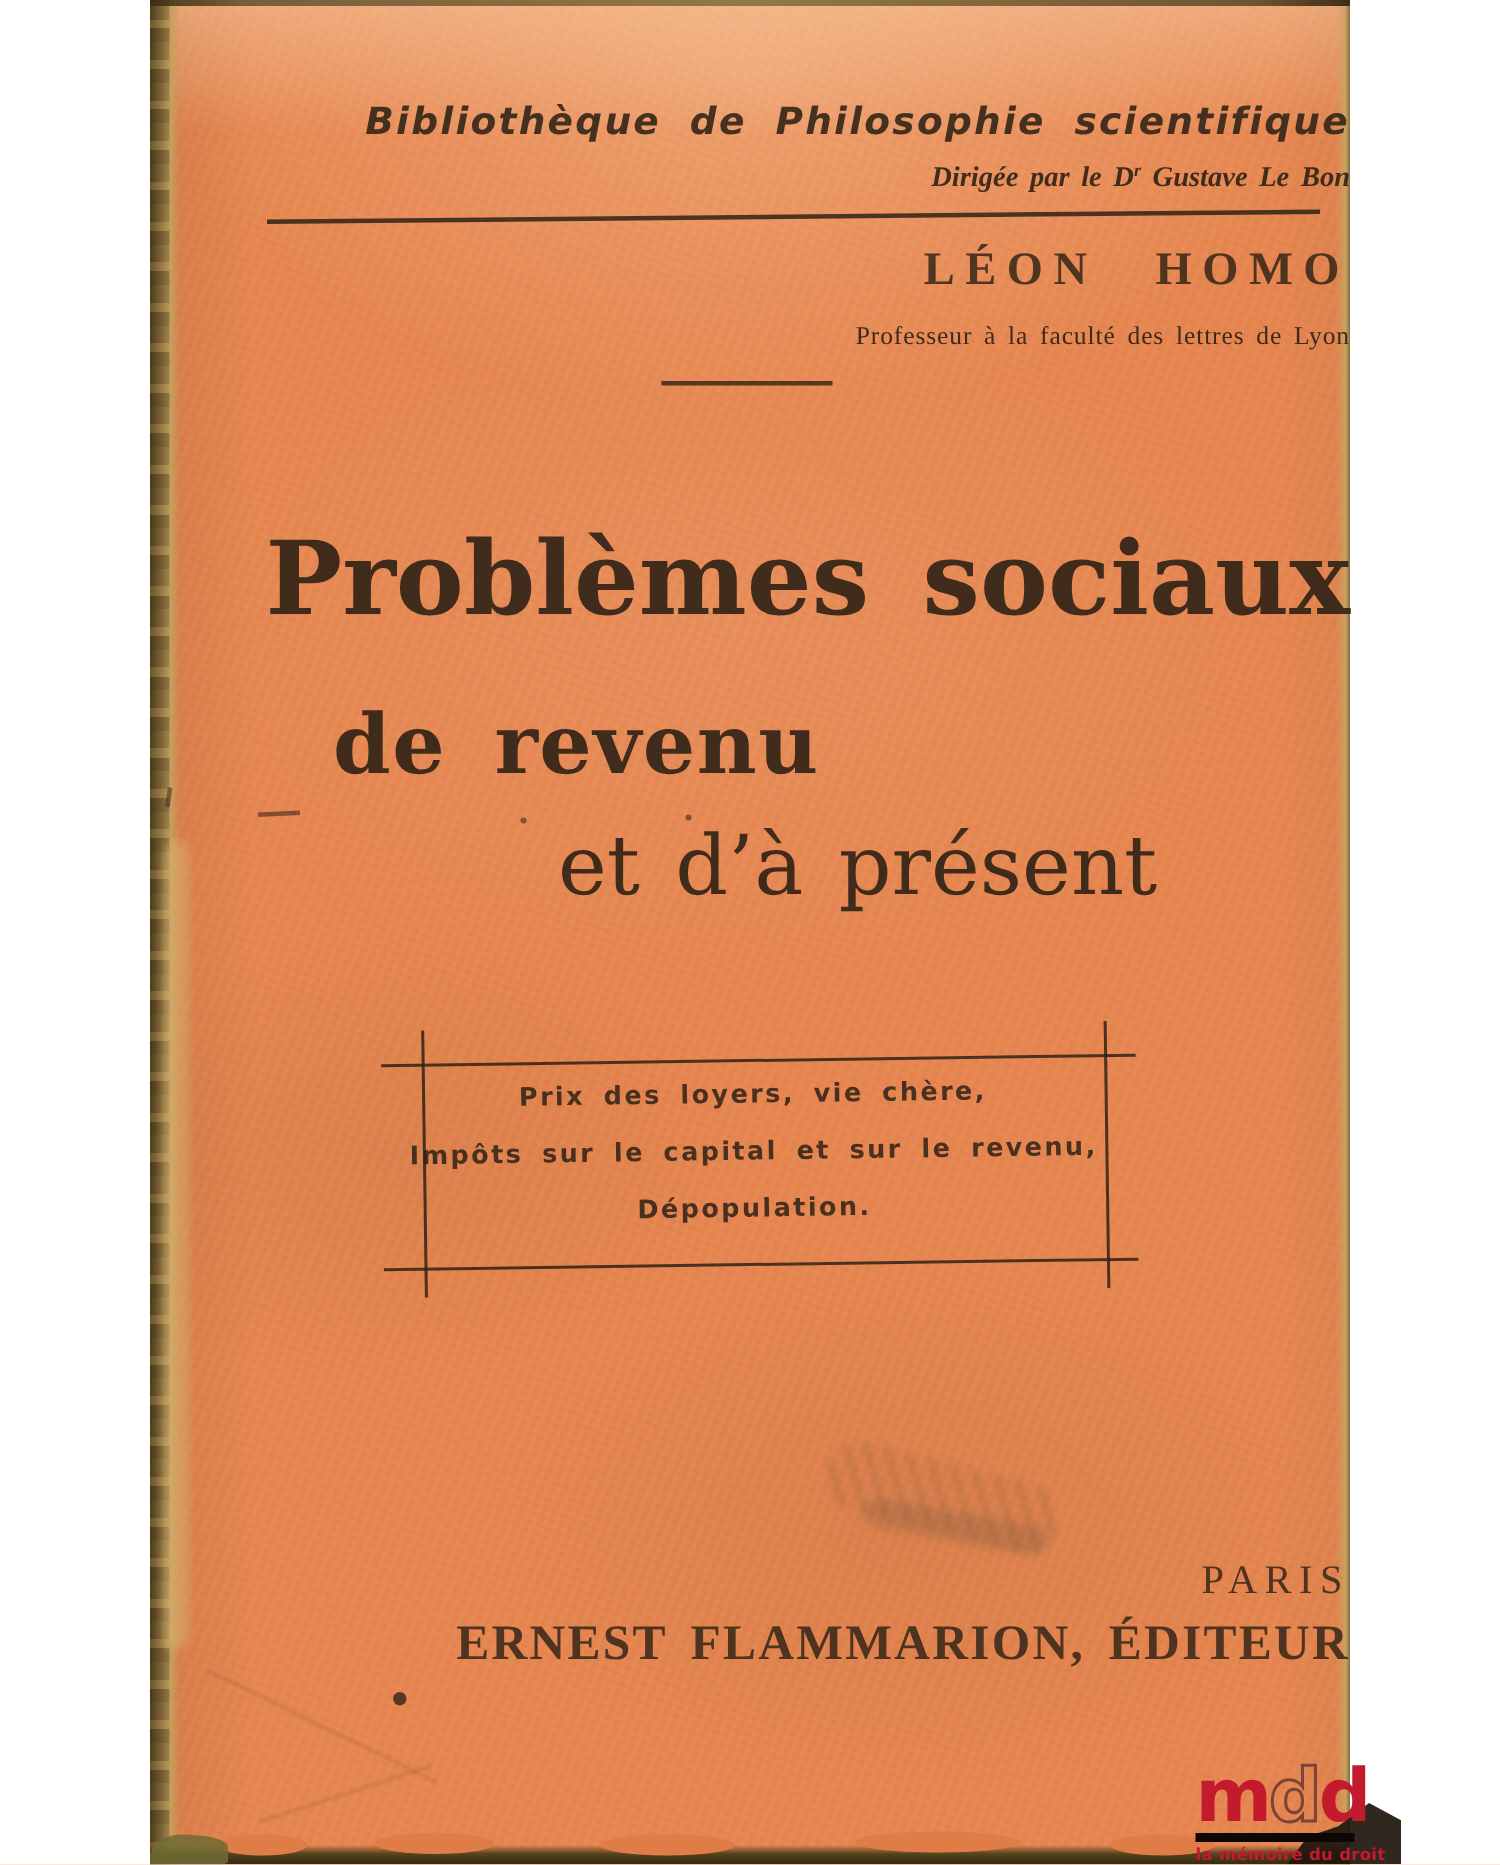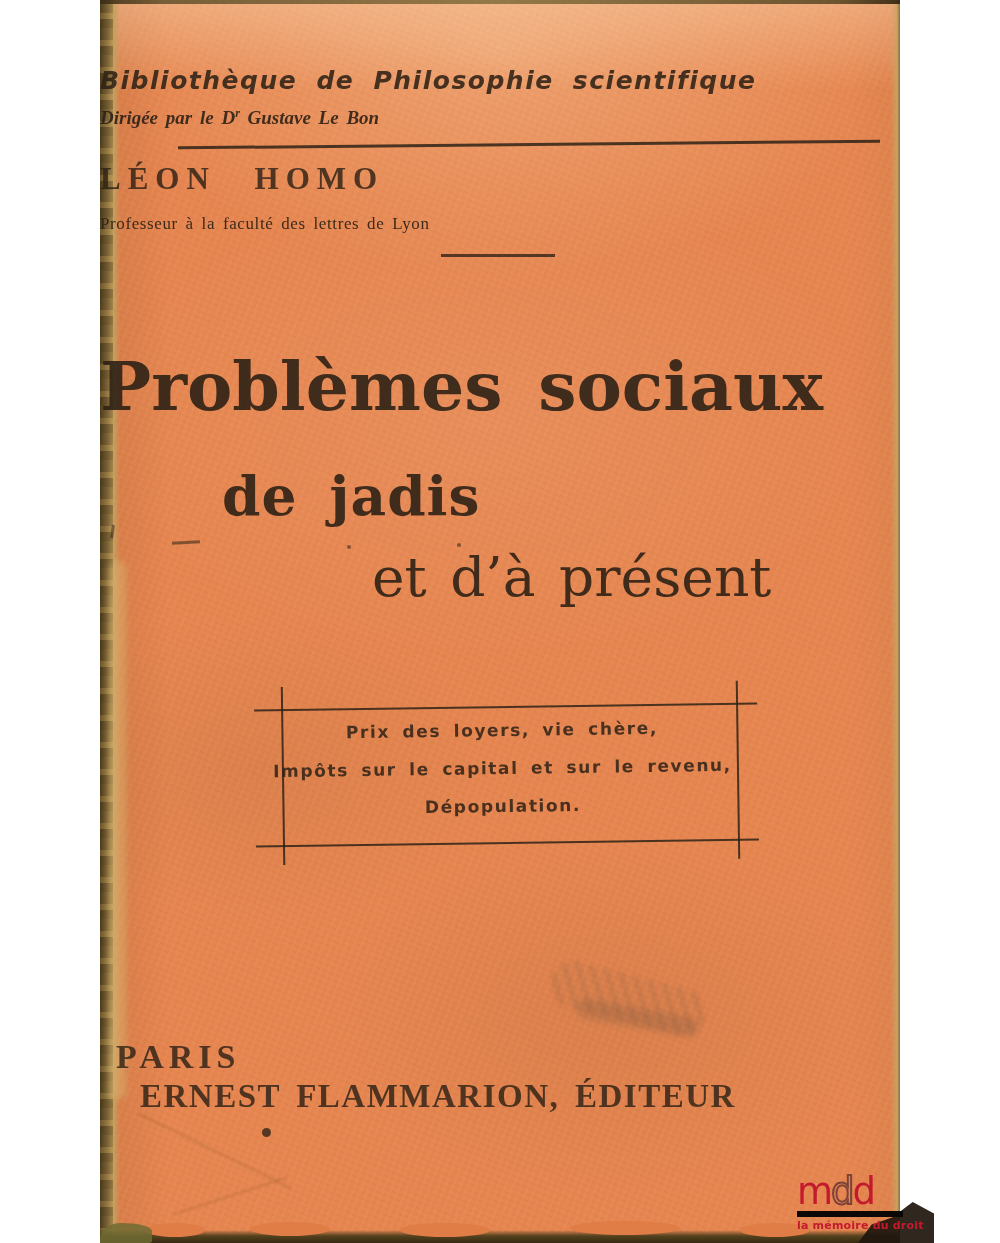--- a/index.html
+++ b/index.html
@@ -61,21 +61,21 @@
   .crease { position:absolute; background:rgba(120,70,30,.22); filter:blur(1px); z-index:1; }
   .crease.c1 { left:30px; top:1150px; width:170px; height:2px; transform:rotate(26deg); }
   .crease.c2 { left:70px; top:1195px; width:120px; height:2px; transform:rotate(-18deg); }
   .smudge1 { position:absolute; left:448px; top:975px; width:160px; height:46px; z-index:1;
     background:repeating-linear-gradient(60deg, rgba(70,62,52,.32) 0 5px, rgba(70,62,52,.04) 5px 13px);
     transform:rotate(14deg); border-radius:24px; filter:blur(2px); opacity:.45; }
   .smudge2 { position:absolute; left:475px; top:1008px; width:125px; height:20px; z-index:1;
     background:rgba(70,62,52,.16); transform:rotate(10deg); border-radius:12px; filter:blur(3px); }
 
   
-  .txt { position:absolute; left:0; width:100%; text-align:left; color:#2f2216; white-space:nowrap; z-index:2; }
+  .txt { position:absolute; left:0; width:100%; text-align:right; color:#2f2216; white-space:nowrap; z-index:2; }
   .series { top:66px; font-family:"DejaVu Sans", sans-serif; font-style:italic; font-weight:bold;
     font-size:25px; letter-spacing:1.5px; word-spacing:9px; opacity:.88; }
   .editor { top:106px; font-weight:bold; font-size:19px; word-spacing:3px; opacity:.9;font-style:italic; }
   .editor sup { font-size:12px; }
   .rule1 { position:absolute; left:78px; top:143px; width:702px; height:3px; background:#2f2216; opacity:.85; transform:rotate(-0.55deg); z-index:2; }
   .author { top:161px; font-size:31px; font-weight:bold; letter-spacing:7px; word-spacing:24px; opacity:.82; }
   .affil { top:214px; font-size:17px; letter-spacing:.6px; word-spacing:3px; opacity:.92; }
   .rule2 { position:absolute; left:341px; top:254px; width:114px; height:2.5px; background:#2f2216; opacity:.8; z-index:2; }
 
   .t1 { top:346px; font-family:"DejaVu Serif", serif; font-weight:bold; font-size:68px; letter-spacing:0; word-spacing:12px; opacity:.9; }
@@ -90,31 +90,31 @@
   .fh { height:2px; left:25px; width:503px; }
   .fh.top { top:34px; } .fh.bot { top:170px; }
   .fv { width:2px; top:12px; height:178px; }
   .fv.left { left:52px; } .fv.right { left:507px; }
   .topic { position:absolute; left:0; width:100%; text-align:center; white-space:nowrap;
     font-family:"DejaVu Sans", sans-serif; font-weight:bold; font-size:17px; letter-spacing:1.6px; word-spacing:5px;
     color:#2f2216; opacity:.85; }
   .topic.l1 { top:48px; } .topic.l2 { top:86px; } .topic.l3 { top:124px; }
 
   
-  .city { top:1038px; font-size:34px; font-weight:bold; letter-spacing:5px; opacity:.82;margin-left:16px; }
+  .city { top:1038px; font-size:27px; font-weight:normal; letter-spacing:5px; opacity:.82; }
   .publisher { top:1078px; font-size:33px; font-weight:bold; letter-spacing:1.5px; word-spacing:6px; opacity:.82;padding-left:40px; }
   .address { top:1119px; font-size:19px; font-weight:bold; opacity:.85; }
   .address .street { font-size:15px; letter-spacing:2px; }
   .address sup { font-size:11px; }
 
   
   .corner-shadow { position:absolute; left:858px; top:1202px; width:76px; height:41px; background:#20170e; opacity:.93; z-index:4;
     clip-path:polygon(0% 100%, 18% 55%, 45% 38%, 72% 0%, 100% 28%, 100% 100%); }
   .watermark { position:absolute; left:797px; top:1175px; width:112px; z-index:5; font-family:"DejaVu Sans", sans-serif; }
-  .mdd { font-weight:normal; font-size:37px; line-height:.92; letter-spacing:-2px; color:#c41a2e; }
+  .mdd { font-weight:bold; font-size:49px; line-height:.92; letter-spacing:-2px; color:#c41a2e; }
   .mdd .outline { color:transparent; -webkit-text-stroke:2px #7d4338; }
   @supports not (-webkit-text-stroke: 1px black) { .mdd .outline { color:#7d4338; } }
   .wm-bar { width:106px; height:6px; background:#0b0805; margin-top:2px; }
   .wm-tagline { margin-top:2px; font-weight:bold; font-size:11px; letter-spacing:.2px; color:#c41a2e; white-space:nowrap; }
 </style>
 </head>
 <body>
 
 <div class="stage">
   <div class="book">
@@ -146,21 +146,21 @@
 
     <div class="txt series">Bibliothèque de Philosophie scientifique</div>
     <div class="txt editor"><span>Dirigée par le D</span><sup>r</sup><span> Gustave Le Bon</span></div>
     <div class="rule1"></div>
 
     <div class="txt affil">Professeur à la faculté des lettres de Lyon</div>
     <div class="txt author">LÉON HOMO</div>
     <div class="rule2"></div>
 
     <div class="txt t1">Problèmes sociaux</div>
-    <div class="t2">de jadis</div>
+    <div class="t2">de revenu</div>
     <div class="t3">et d’à présent</div>
 
     <div class="topics">
       <div class="fline fh top"></div>
       <div class="fline fh bot"></div>
       <div class="fline fv left"></div>
       <div class="fline fv right"></div>
       <div class="topic l1">Prix des loyers, vie chère,</div>
       <div class="topic l2">Impôts sur le capital et sur le revenu,</div>
       <div class="topic l3">Dépopulation.</div>

